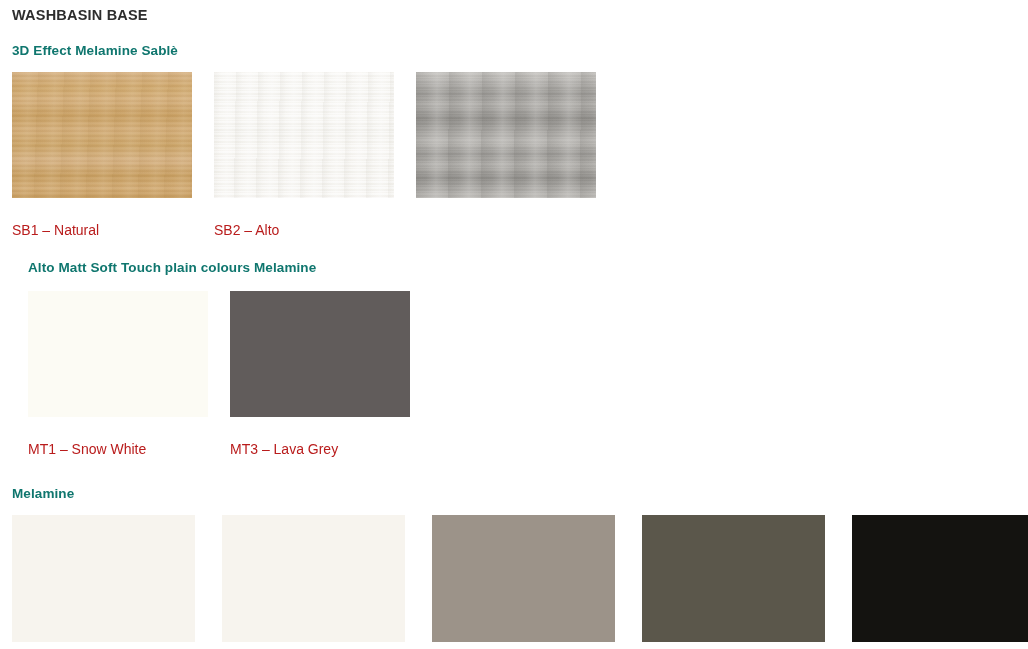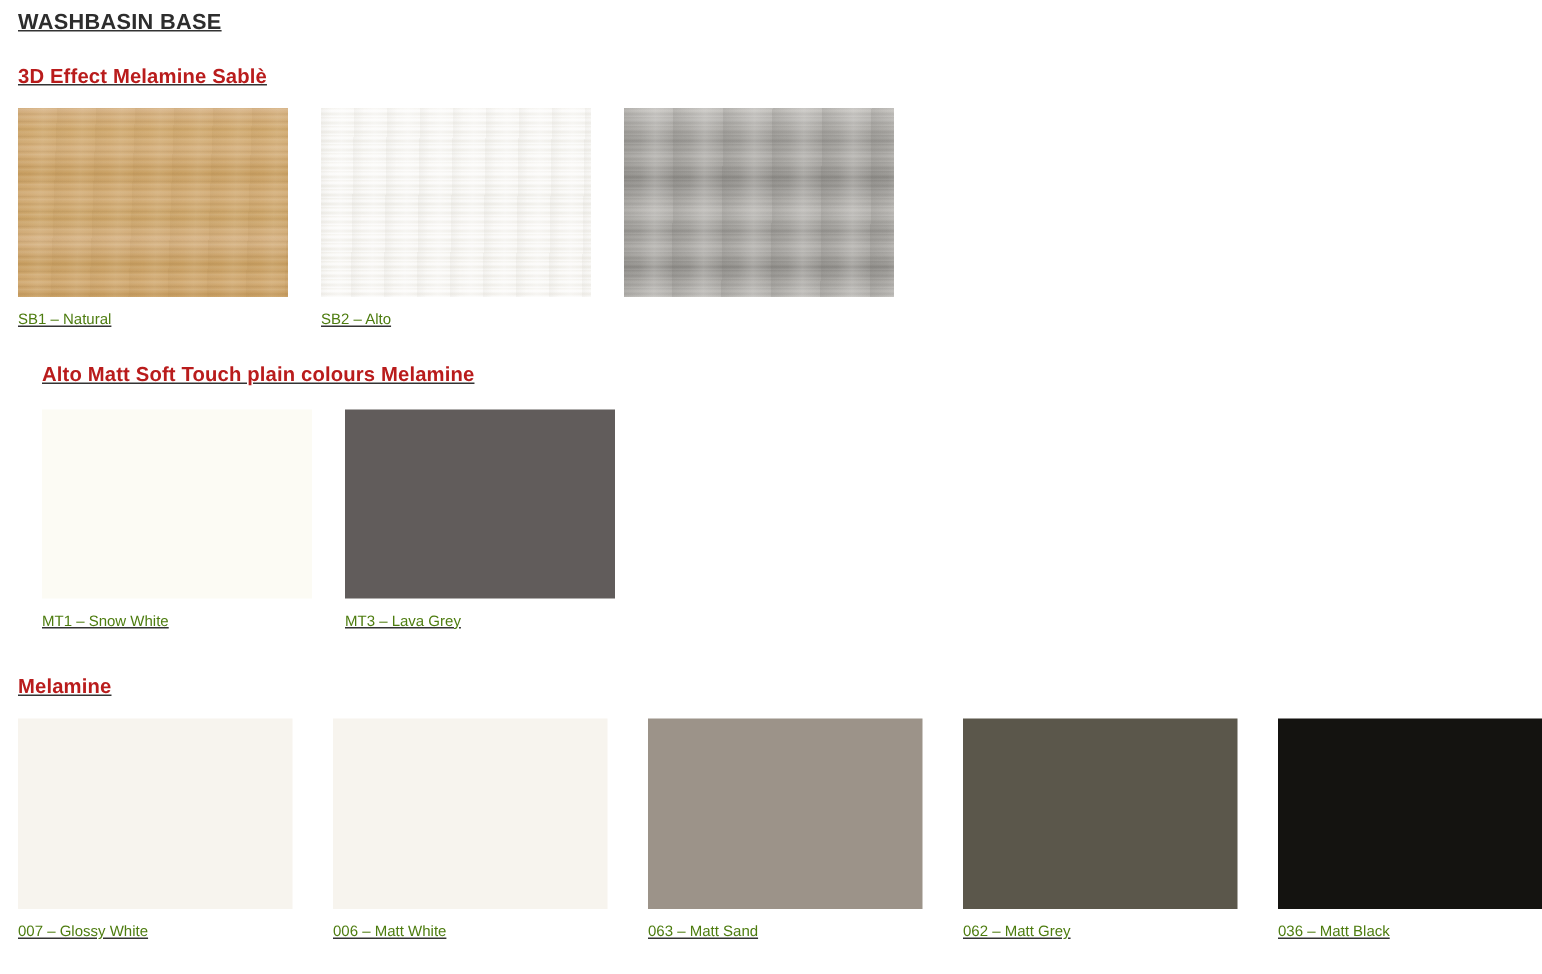--- a/index.html
+++ b/index.html
@@ -14,37 +14,36 @@
     font-family: "Liberation Sans", sans-serif;
     color: #333333;
     overflow: hidden;
   }
   .sheet {
     position: relative;
     width: 1028px;
     height: 649px;
     box-sizing: border-box;
     padding: 0;
-    text-decoration: underline;
   }
 
   
   .group-title {
     font-size: 14.5px;
     font-weight: bold;
     color: #2d2d2d;
     letter-spacing: 0.2px;
     line-height: 1;
     margin: 0;
     padding: 0 0 0 12px;
   }
   .sub-title {
     font-size: 13.5px;
     font-weight: bold;
-    color: #b91c1c;
+    color: #0f766e;
     letter-spacing: 0.1px;
     line-height: 1;
     margin: 0;
     padding: 0 0 0 12px;
   }
 
   
   .swatch-row {
     display: flex;
     padding-left: 12px;
@@ -61,25 +60,25 @@
     position: relative;
     overflow: hidden;
   }
   .swatch-row.ceramics .swatch {
     width: 183px;
     height: 127px;
   }
   .swatch-row.ceramics .swatch-cell { margin-right: 27px; }
 
   .swatch-label {
-    font-size: 10px;
+    font-size: 14px;
     font-weight: normal;
-    color: #4d7c0f;
+    color: #b91c1c;
     line-height: 1;
-    padding-top: 11px;
+    padding-top: 25px;
     white-space: nowrap;
   }
 
   
   .tex {
     position: absolute;
     inset: 0;
   }
   
   .tex-sb1 {

